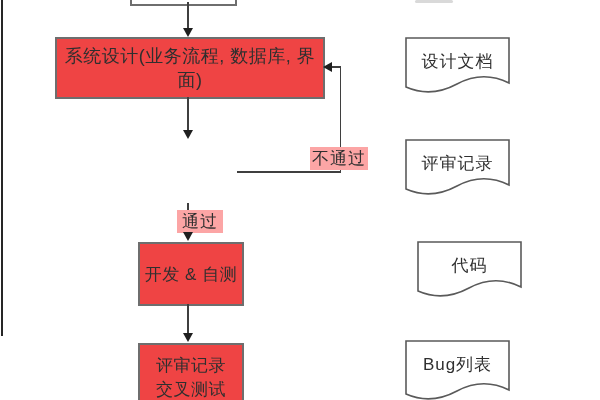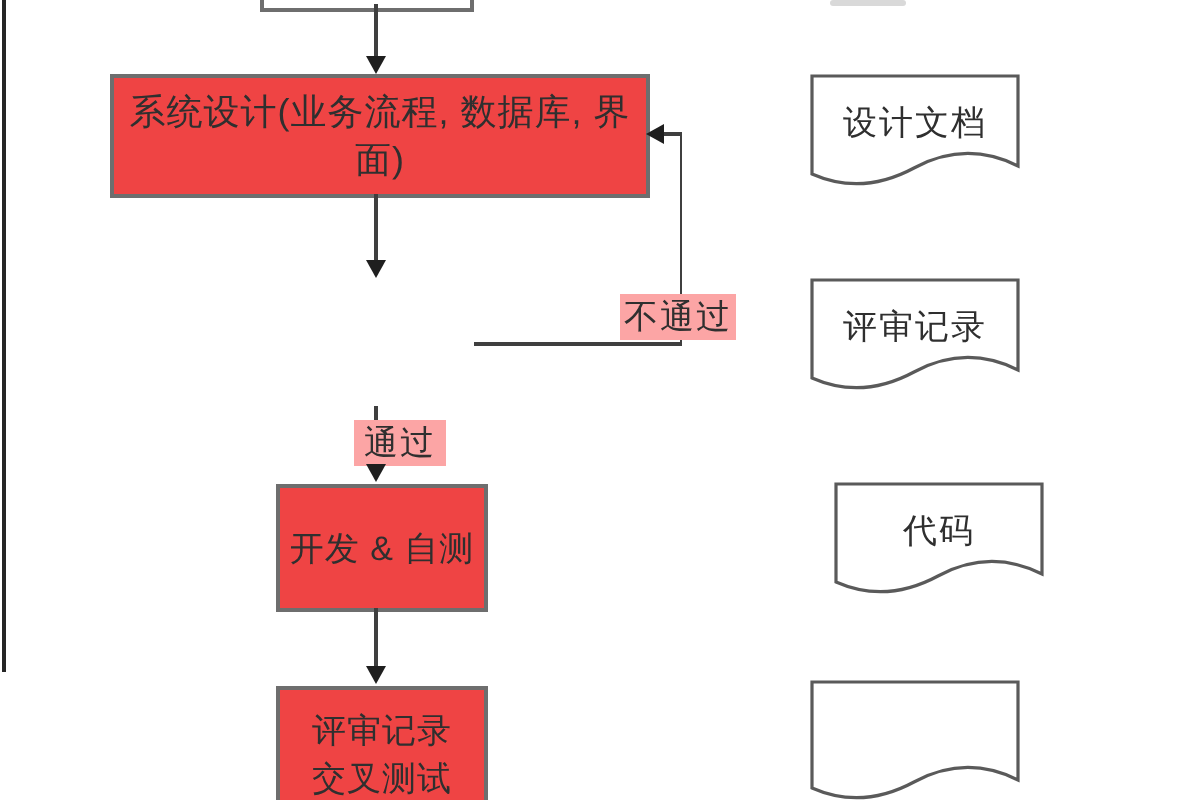--- a/index.html
+++ b/index.html
@@ -97,15 +97,16 @@
     <svg width="105" height="70" viewBox="0 0 105 70">
       <path d="M1 1 L104 1 L104 46 Q78 33 52 47 Q26 61 1 50 Z" fill="#ffffff" stroke="#5a5a5a" stroke-width="1.6"></path>
     </svg>
     <div class="doc-label">代码</div>
   </div>
 
   <div class="doc" style="left:405px;top:340px;">
     <svg width="105" height="70" viewBox="0 0 105 70">
       <path d="M1 1 L104 1 L104 50 Q78 37 52 51 Q26 65 1 54 Z" fill="#ffffff" stroke="#5a5a5a" stroke-width="1.6"></path>
     </svg>
+    <div class="doc-label">Bug列表</div>
   </div>
 
 </div>
 
 </body></html>

